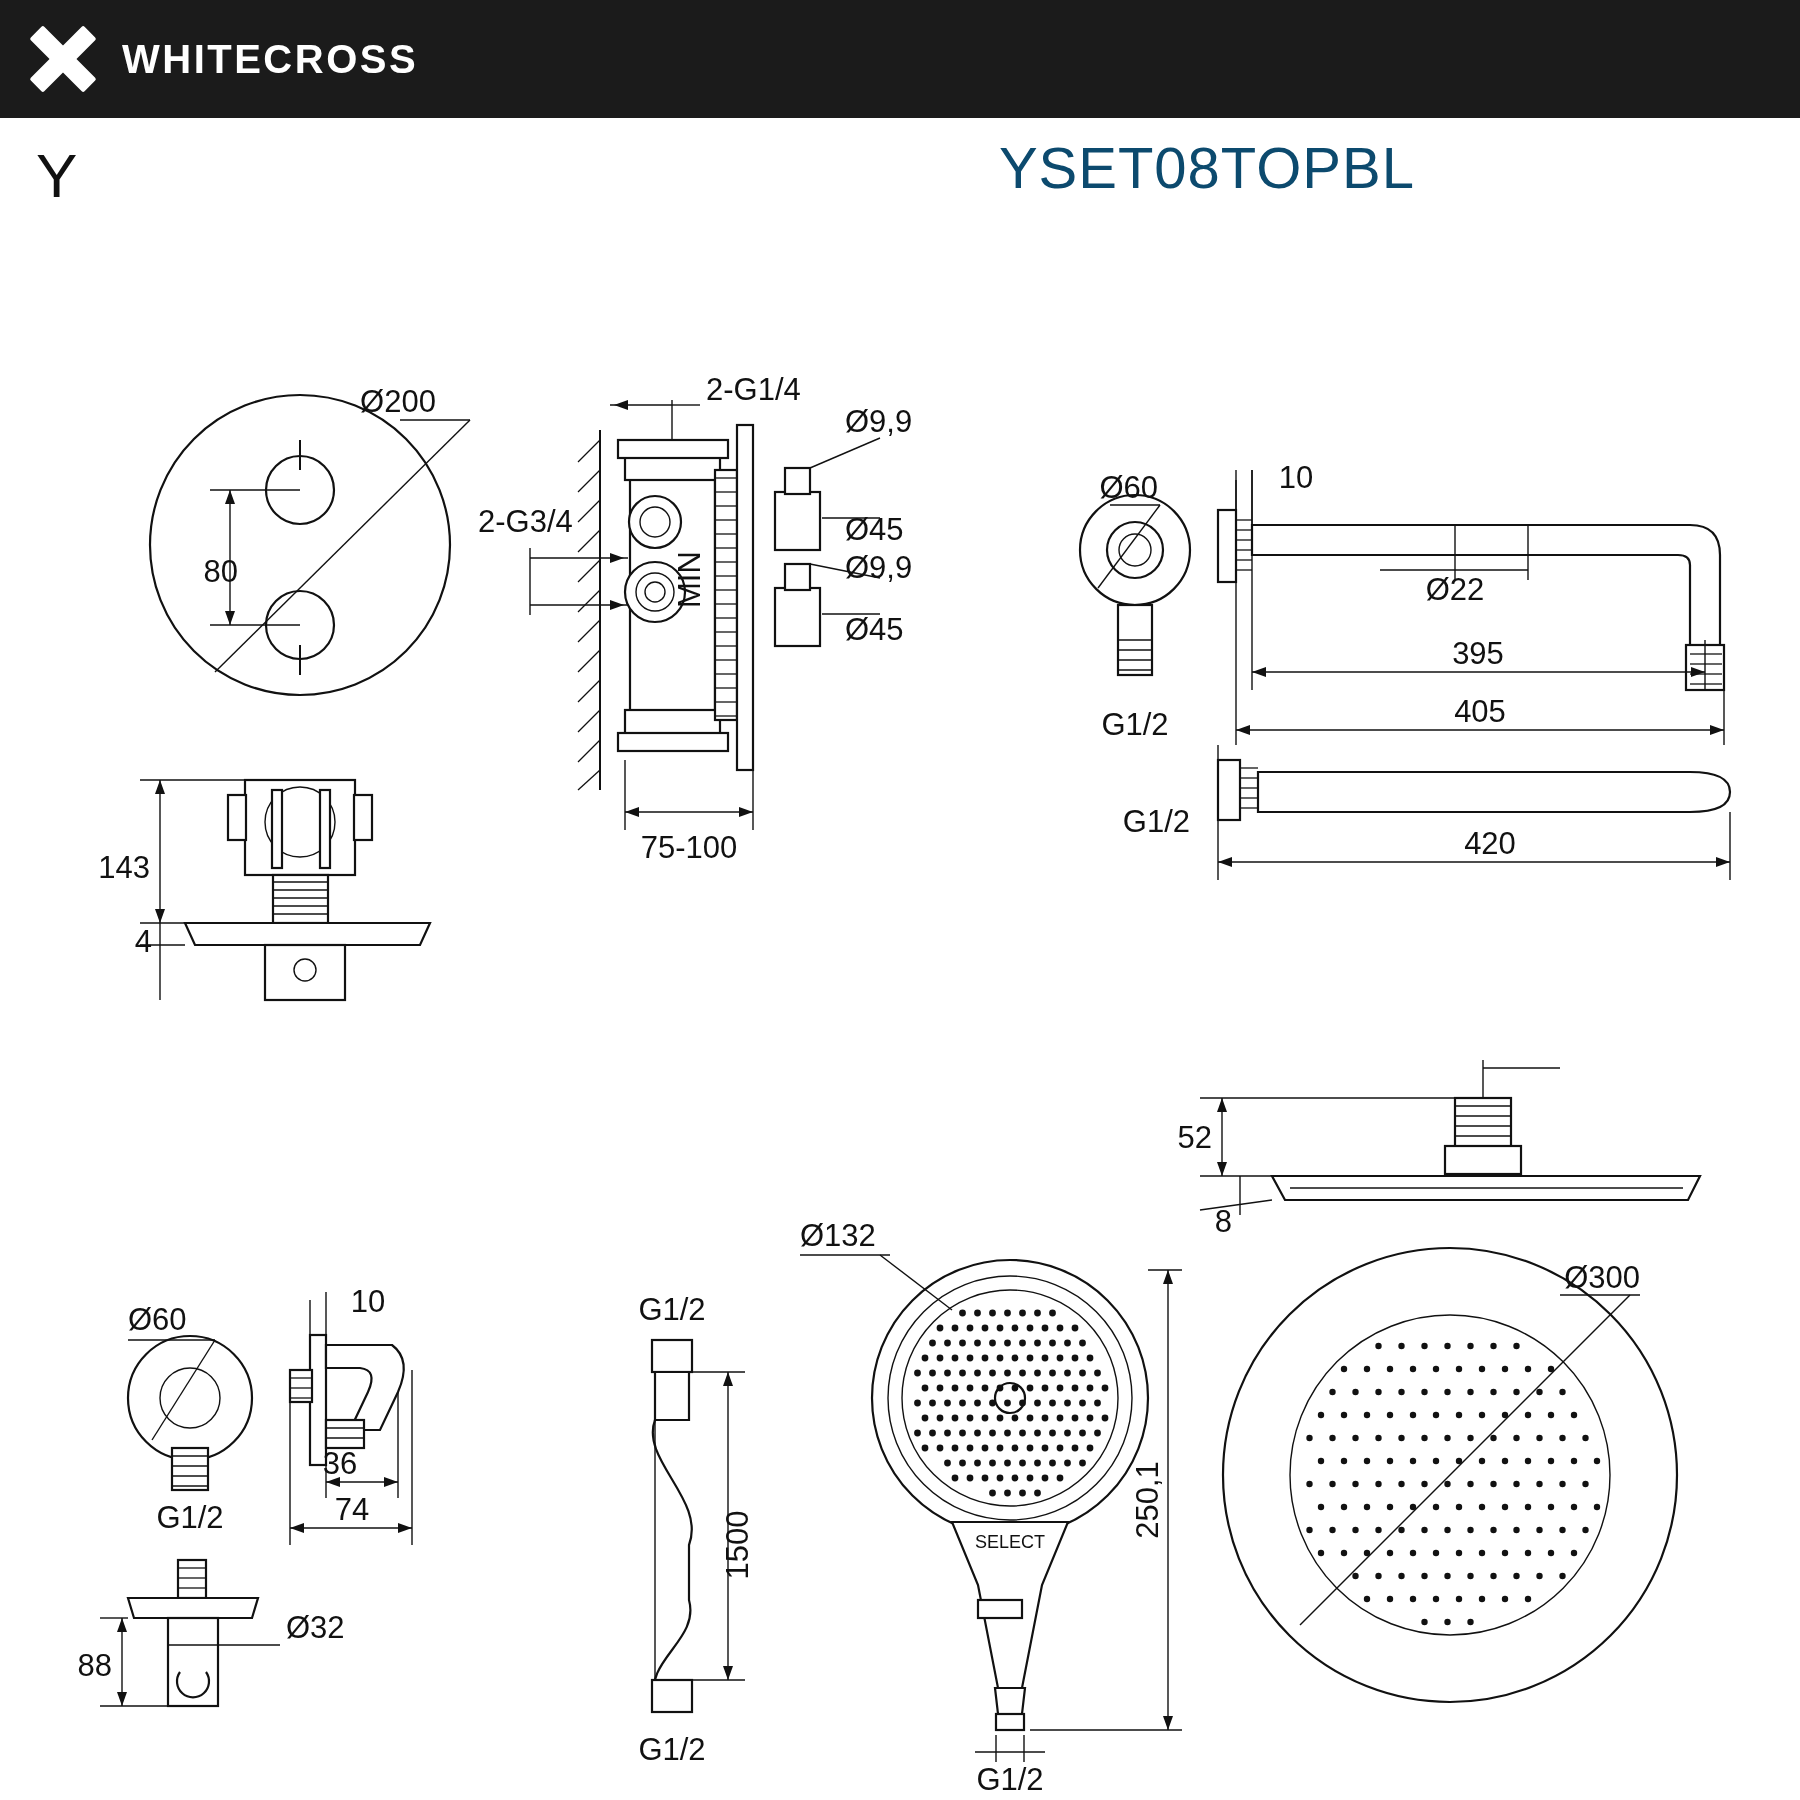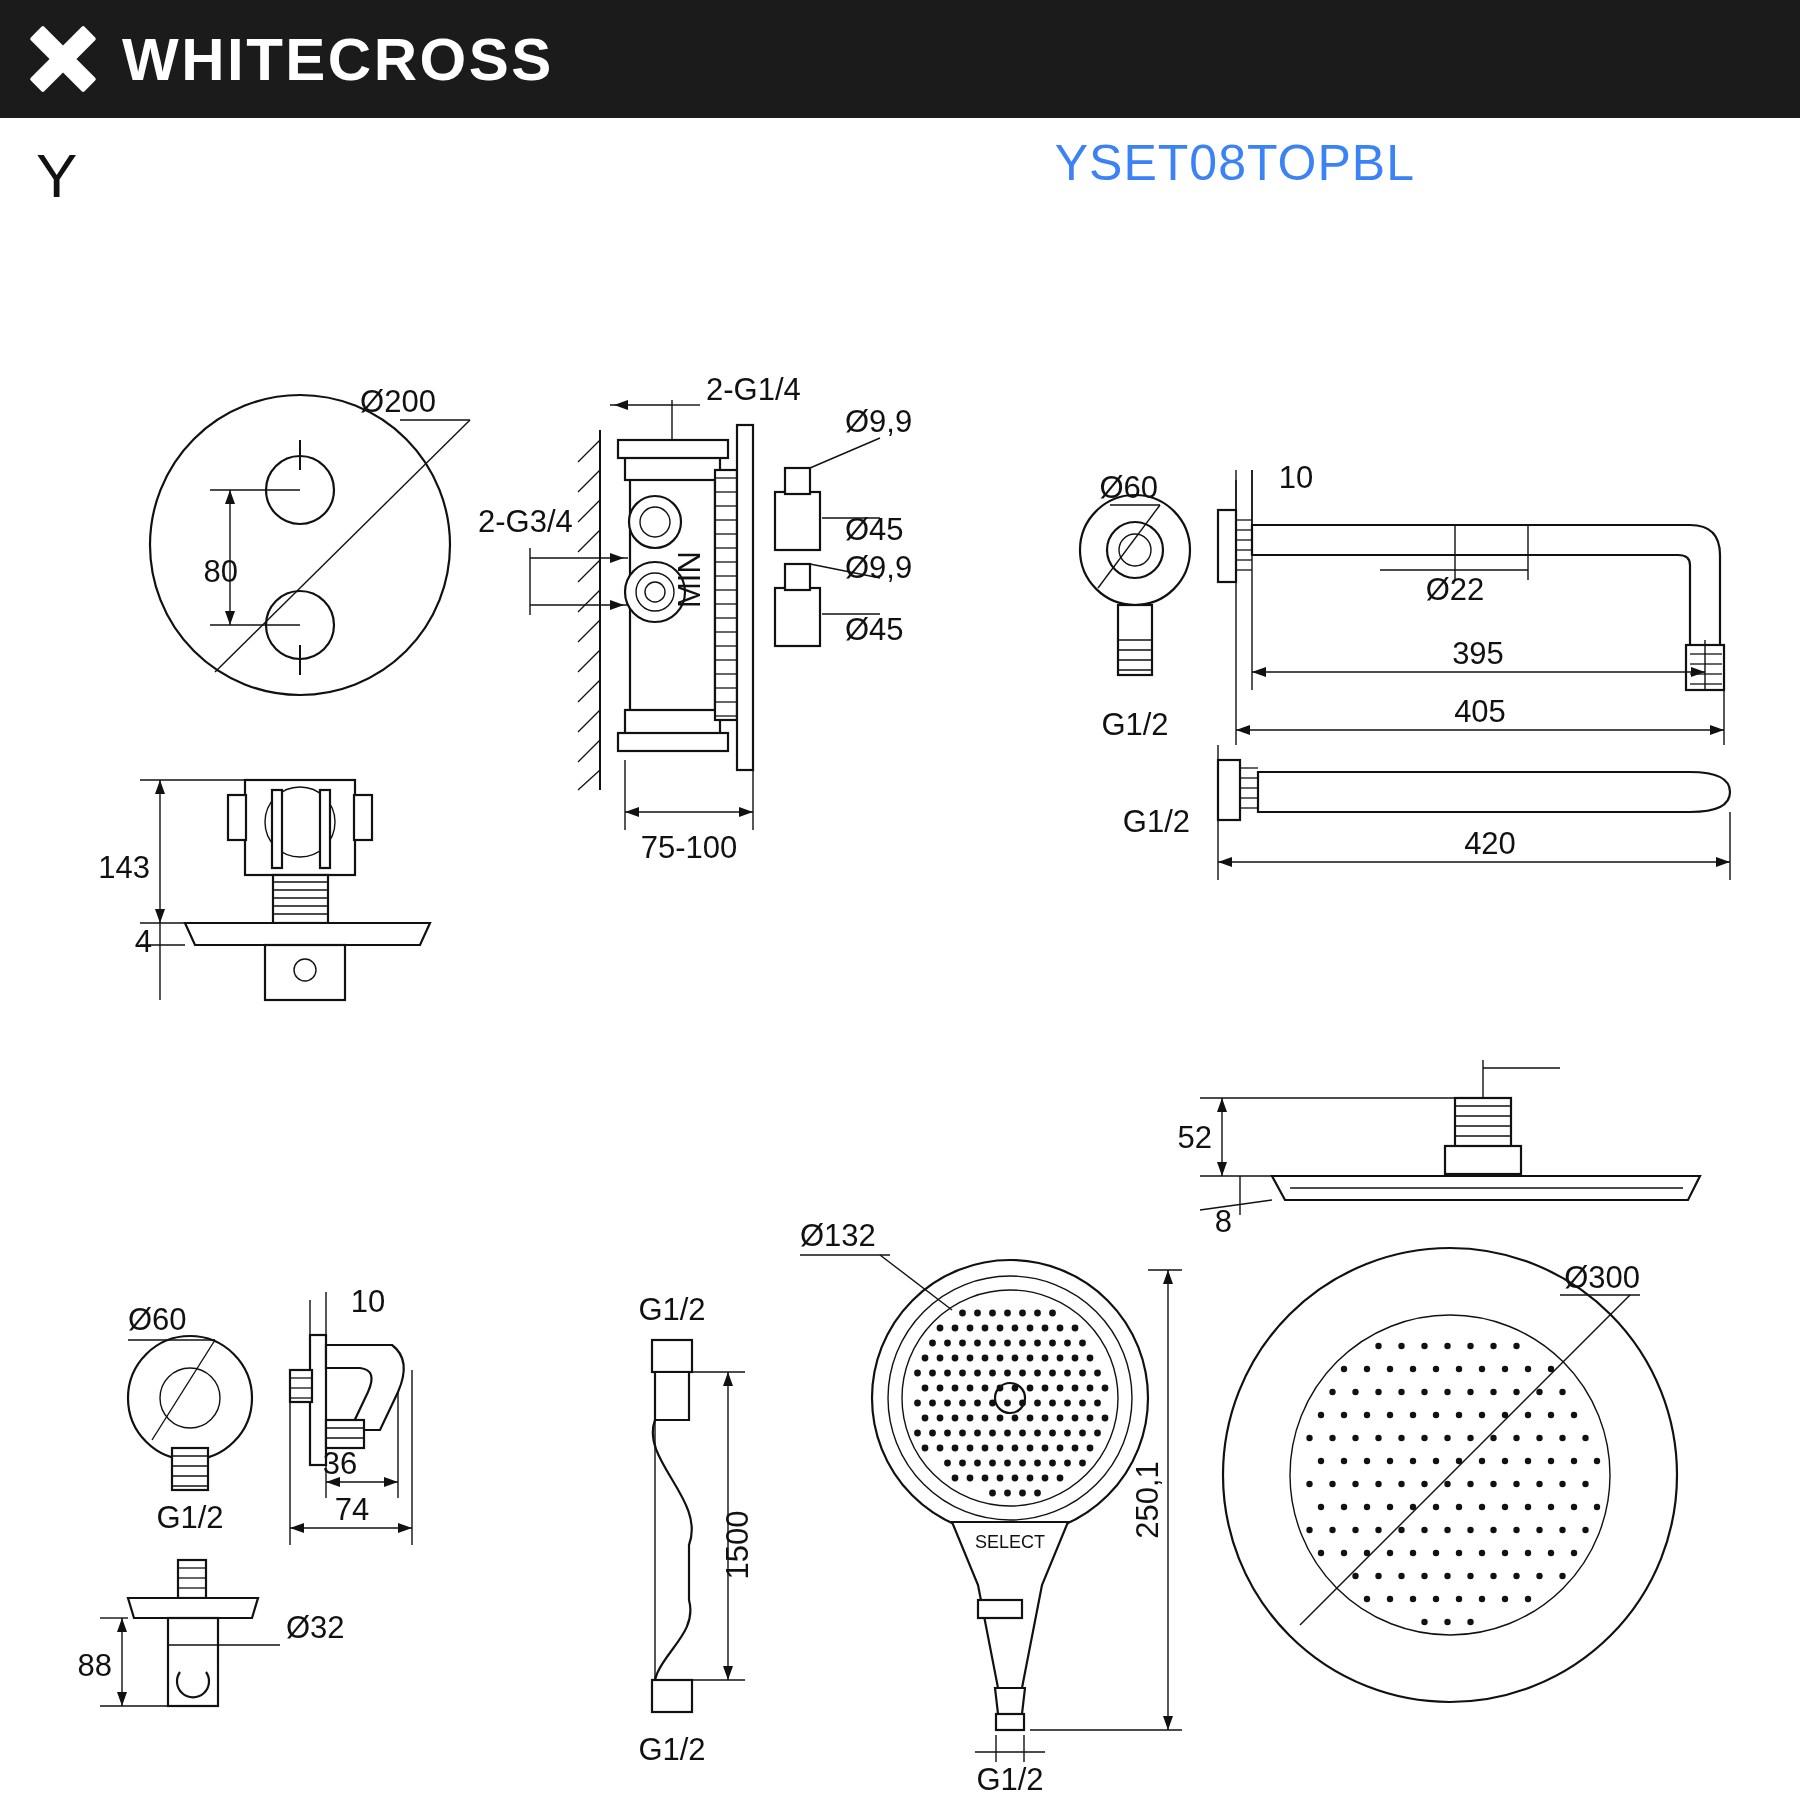--- a/index.html
+++ b/index.html
@@ -19,31 +19,31 @@
   }
   .logo-mark{
     margin-left:30px;width:66px;height:66px;position:relative;
   }
   .logo-mark .bar{
     position:absolute;left:50%;top:50%;width:76px;height:19px;background:#fff;border-radius:2px;
   }
   .logo-mark .b1{transform:translate(-50%,-50%) rotate(45deg);}
   .logo-mark .b2{transform:translate(-50%,-50%) rotate(-45deg);}
   .logo-text{
-    color:#ffffff;font-size:60px;letter-spacing:2.5px;font-weight:700;margin-left:26px;
+    color:#ffffff;font-size:40px;letter-spacing:2.5px;font-weight:700;margin-left:26px;
   }
   
   .title-row{
     position:absolute;left:0;top:118px;width:1800px;height:140px;
   }
   .series{
     position:absolute;left:36px;top:22px;font-size:62px;font-weight:400;color:#111;
   }
   .model{
-    position:absolute;right:385px;top:16px;font-size:50px;font-weight:400;color:#3b82f6;letter-spacing:1px;
+    position:absolute;right:385px;top:16px;font-size:58px;font-weight:400;color:#0c4a6e;letter-spacing:1px;
   }
   
   svg#sheet{position:absolute;left:0;top:0;width:1800px;height:1800px;}
   text{font-family:"Liberation Sans", sans-serif;fill:#111;}
   .dim{font-size:31px;}
   .ln{stroke:#111;fill:none;stroke-width:2;}
   .thin{stroke:#111;fill:none;stroke-width:1.4;}
   .part{stroke:#111;fill:#fff;stroke-width:2.2;}
   .hatch{stroke:#111;stroke-width:1.3;}
   .dot{fill:#111;}

